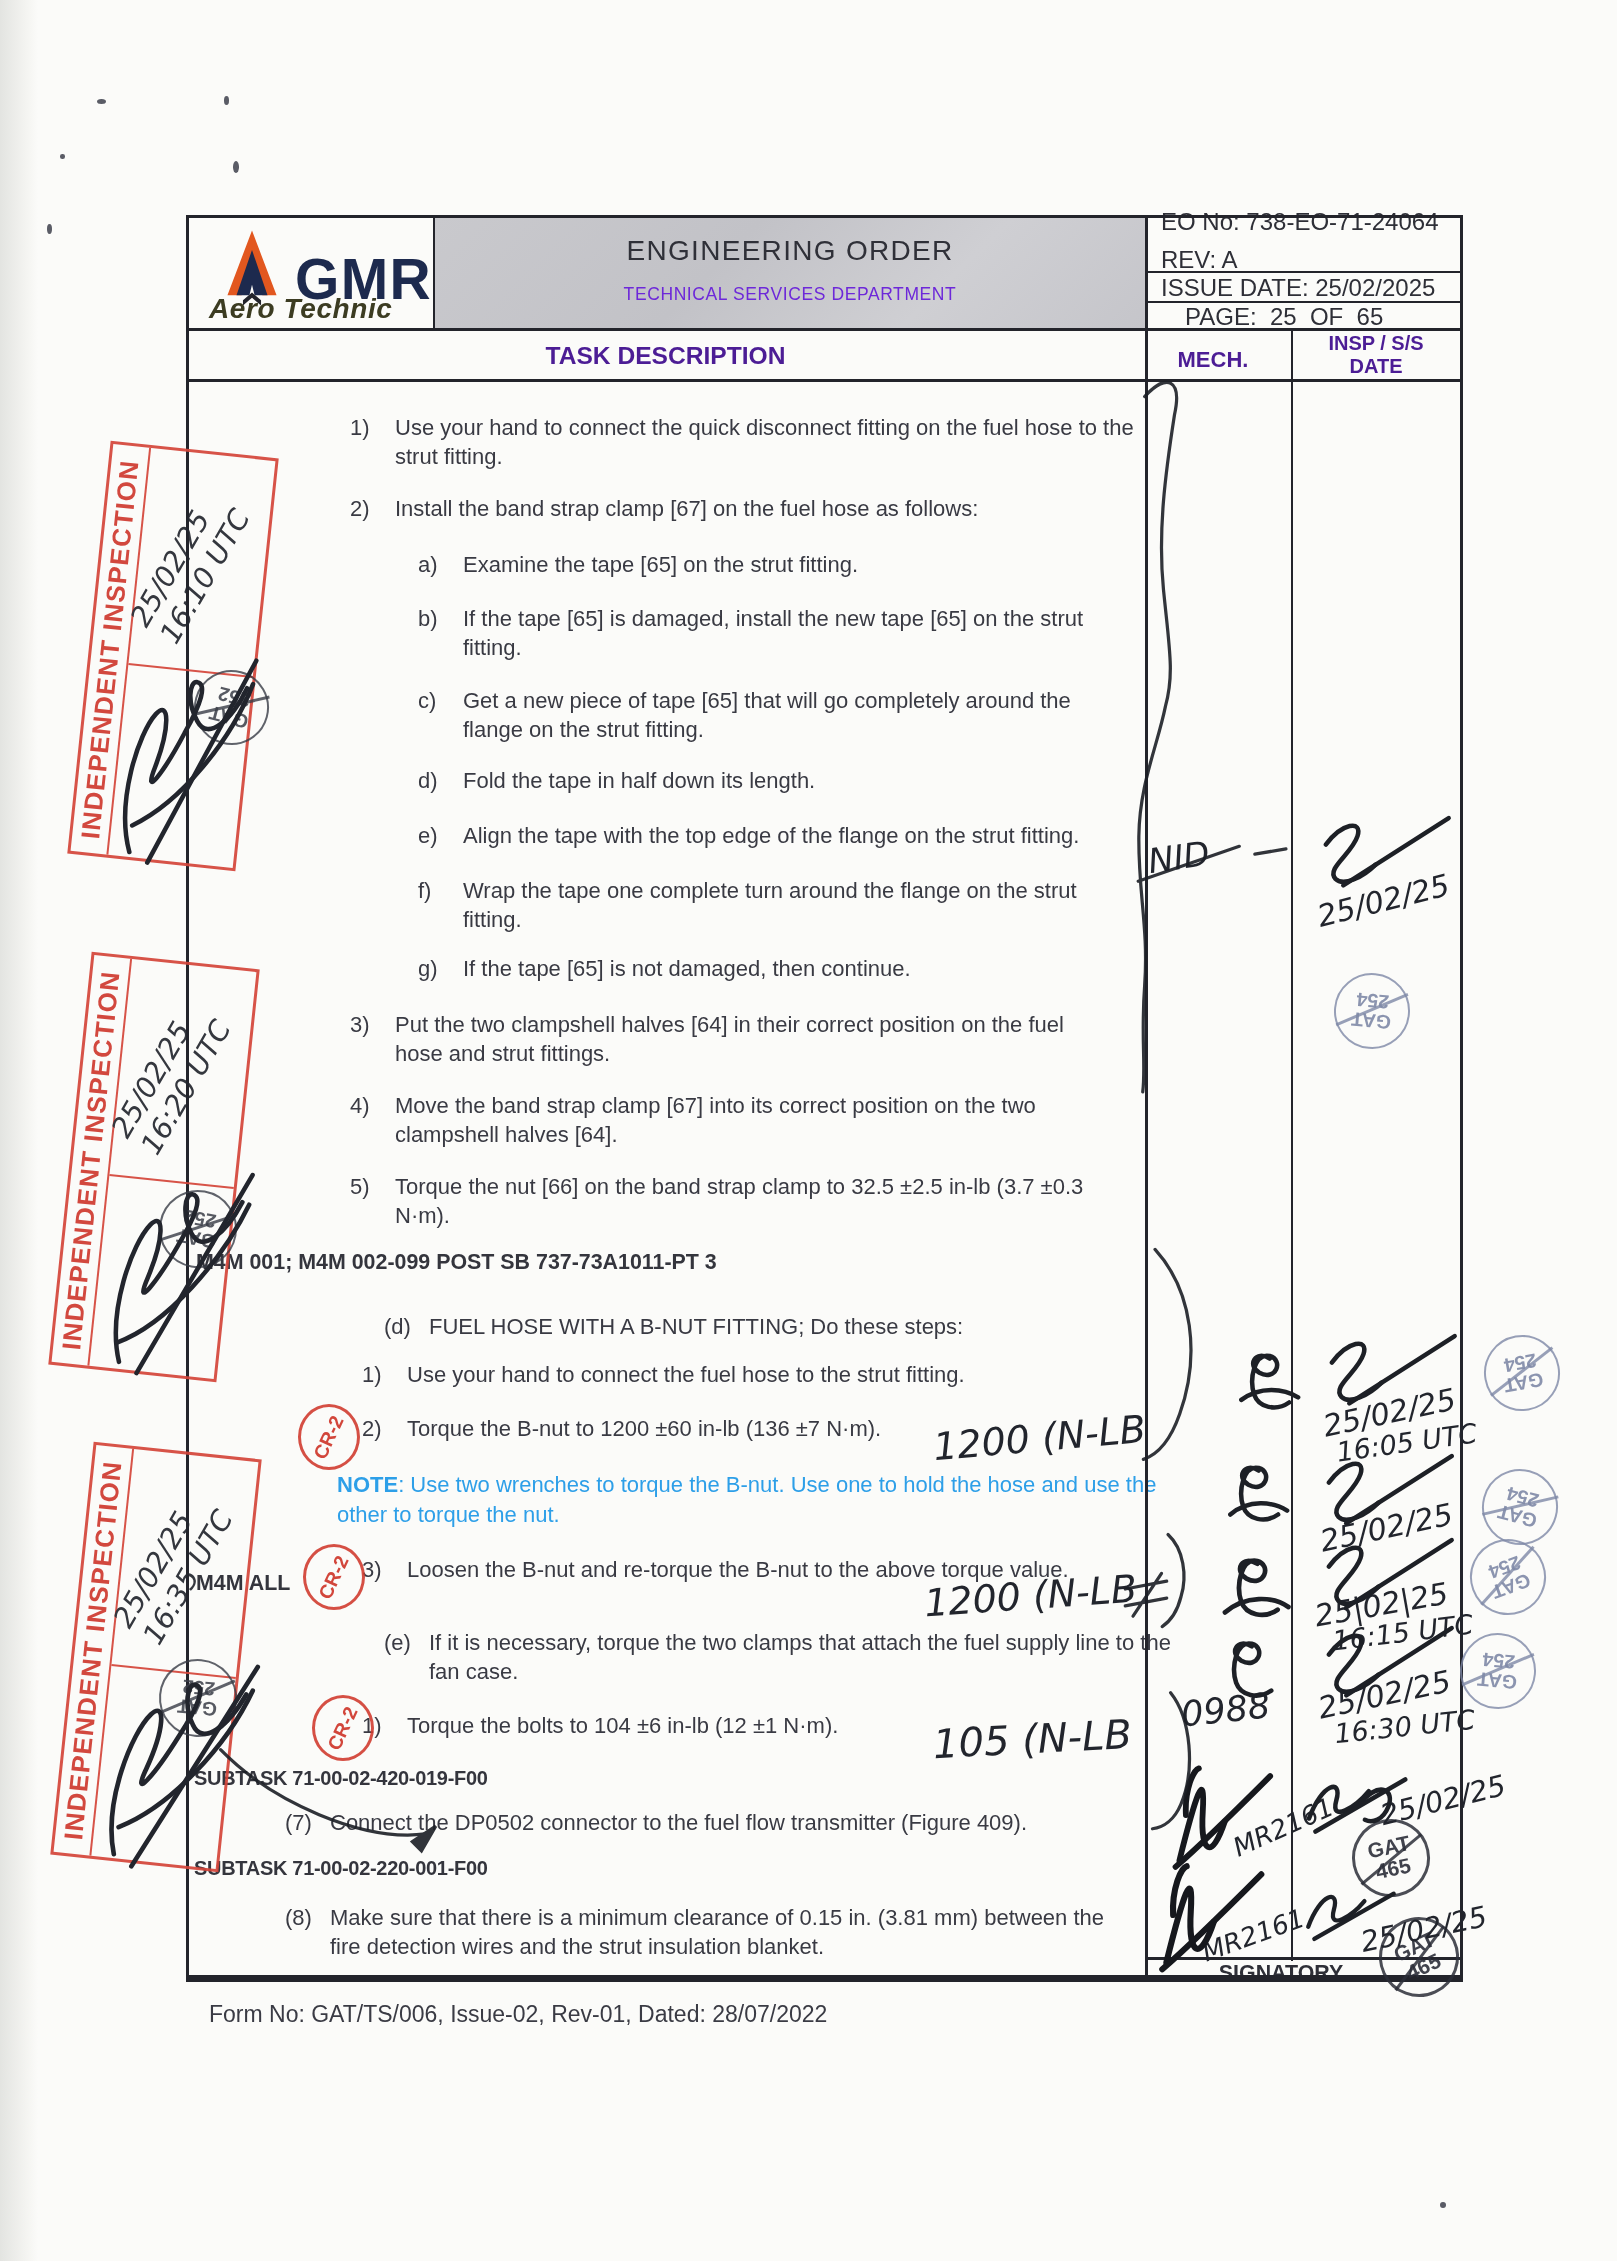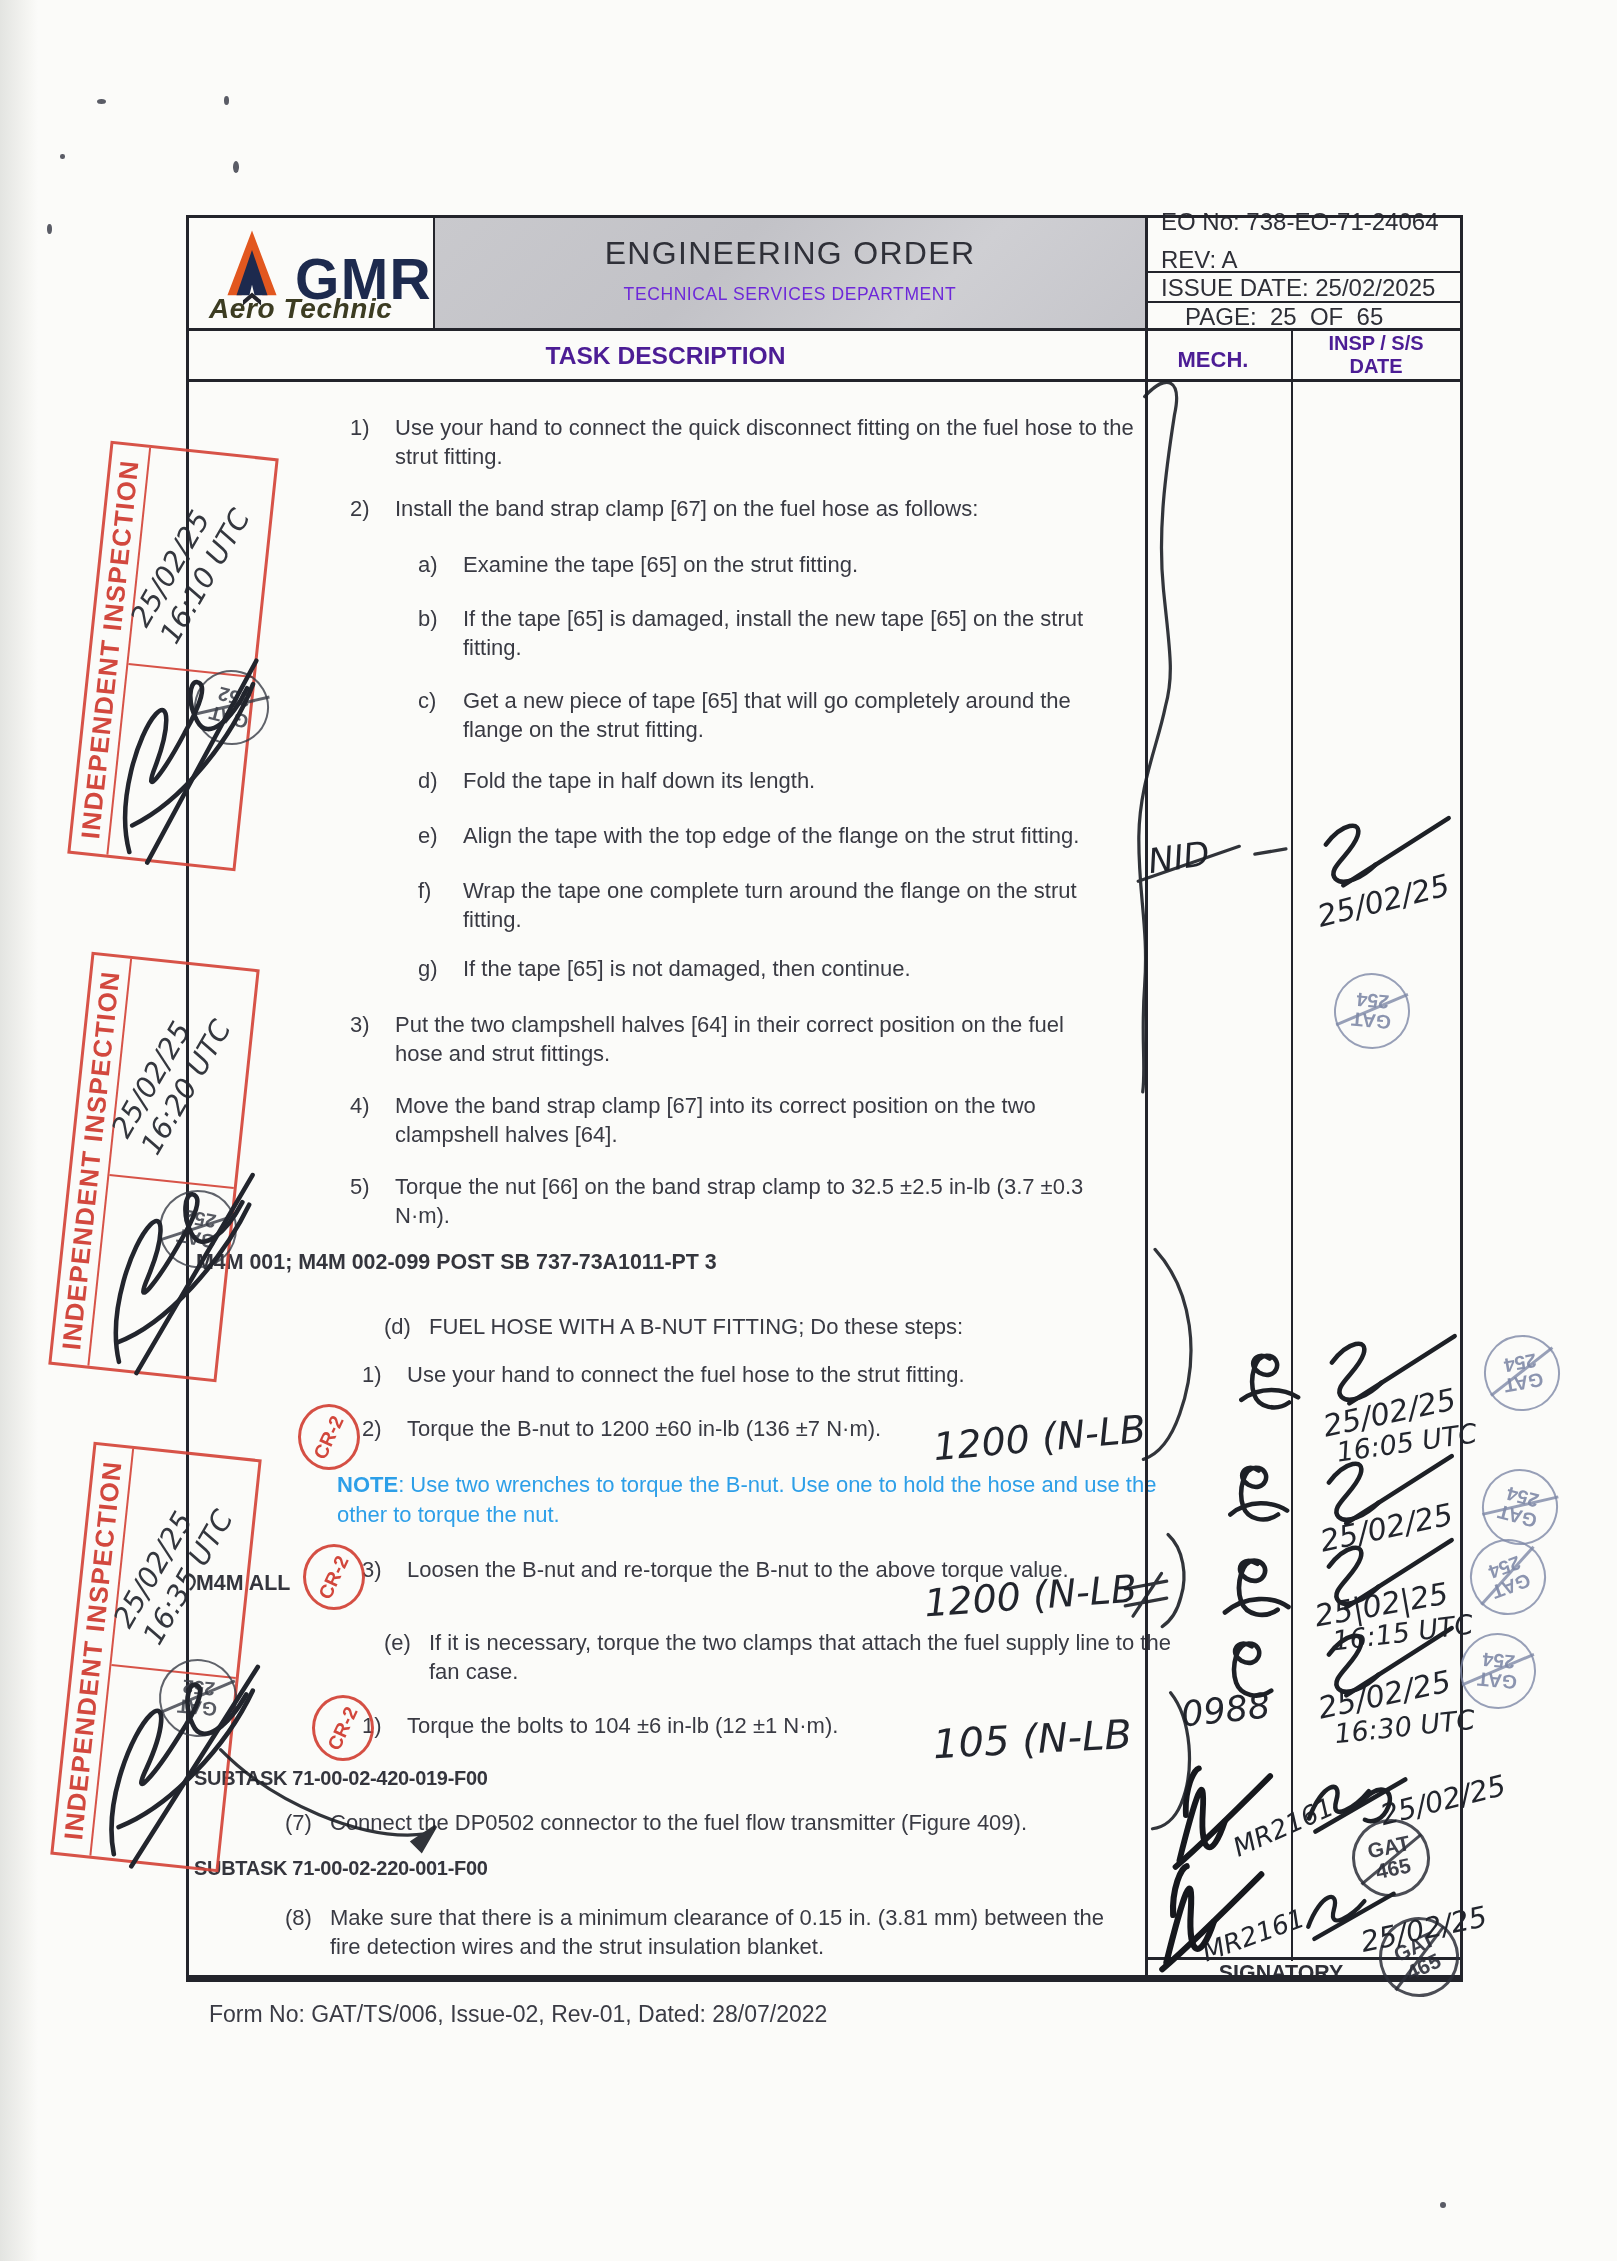--- a/index.html
+++ b/index.html
@@ -9,21 +9,21 @@
         background:linear-gradient(90deg,#e3e4e1,#f4f4f1 70%,#fbfbf9);z-index:1;}
   .speck{position:absolute;background:#5a5c66;border-radius:50%;z-index:1;}
 
   
   .ln{position:absolute;background:#23242b;z-index:3;}
 
   
   .titlecell{position:absolute;left:435px;top:218px;width:710px;height:113px;
              background:linear-gradient(135deg,#c9c9cd 0%,#c2c2c7 40%,#cfcfd3 70%,#c5c5ca 100%);z-index:2;}
   .h-title{position:absolute;left:435px;top:235px;width:710px;text-align:center;
-           font-size:32px;letter-spacing:1.3px;color:#2f3038;z-index:2;}
+           font-size:28px;letter-spacing:1.3px;color:#2f3038;z-index:2;}
   .h-sub{position:absolute;left:435px;top:284px;width:710px;text-align:center;
          font-size:17.5px;letter-spacing:0.6px;color:#6d28d9;z-index:2;}
   .info{position:absolute;left:1161px;font-size:24px;color:#2e2f37;z-index:2;white-space:pre;}
   .colhead{position:absolute;font-weight:bold;color:#4c1d95;z-index:2;text-align:center;}
 
   
   .gmr{position:absolute;left:295px;top:246px;font-size:57px;font-weight:bold;
        color:#1d2a4e;letter-spacing:1.3px;z-index:2;}
   .aero{position:absolute;left:209px;top:293px;font-size:28px;font-weight:bold;font-style:italic;
         color:#3c3c22;z-index:2;letter-spacing:0.6px;}

